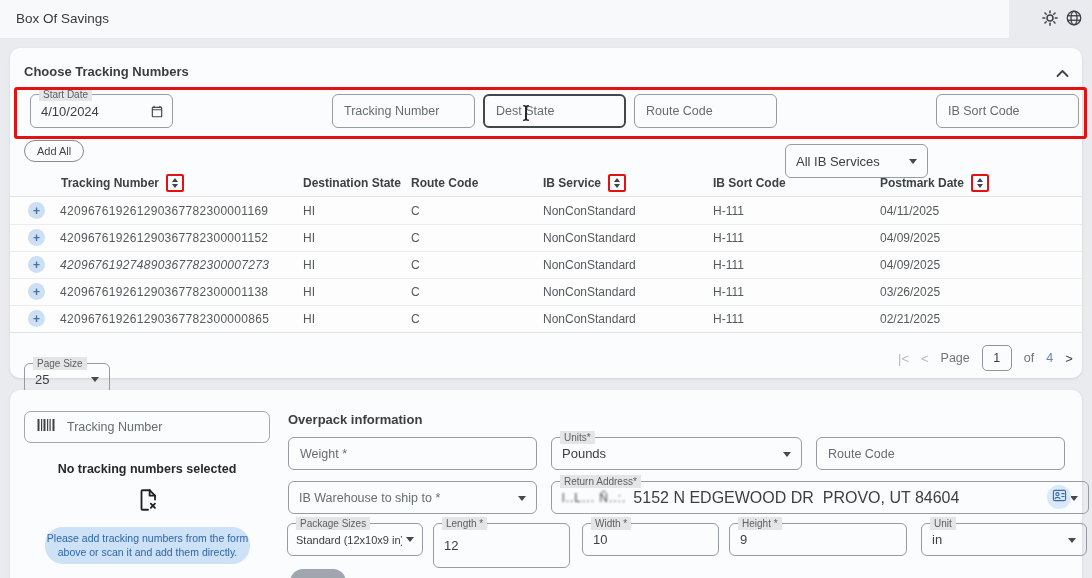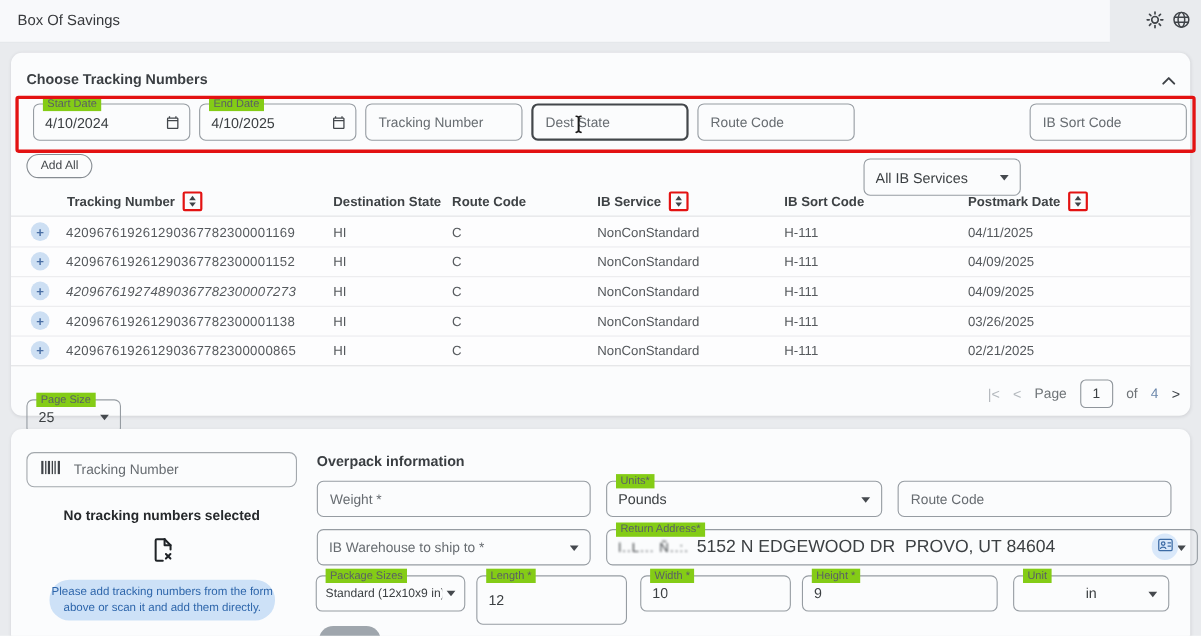--- a/index.html
+++ b/index.html
@@ -14,21 +14,21 @@
   .topbar{position:absolute;left:0;top:0;width:1009px;height:38px;background:#f8f9fb;border-bottom:1px solid #e4e6e9;}
   .app-title{position:absolute;left:16px;top:11px;font-size:13.5px;font-weight:500;color:#37393c;}
   .icon-btn{position:absolute;width:20px;height:20px;display:flex;align-items:center;justify-content:center;cursor:pointer;background:none;border:none;padding:0;}
   
   .card{position:absolute;background:#fbfcfd;border-radius:10px;box-shadow:0 1px 3px rgba(60,64,67,.13);}
   #card1{left:10px;top:48px;width:1072px;height:330px;}
   #card2{left:10px;top:390px;width:1072px;height:210px;}
   .card-title{position:absolute;font-size:13px;font-weight:700;color:#3a3e42;}
   
   .obox{position:absolute;box-sizing:border-box;height:34px;border:1px solid #969ca2;border-radius:6px;background:transparent;display:flex;align-items:center;padding:0 10px;cursor:pointer;}
-  .flabel{position:absolute;top:-7px;left:8px;font-size:10px;line-height:13px;background:#84cc16;padding:0 4px;color:#5a5f64;white-space:nowrap;}
+  .flabel{position:absolute;top:-7px;left:8px;font-size:10px;line-height:13px;background:#e5e5e5;padding:0 4px;color:#5a5f64;white-space:nowrap;}
   .val{font-size:13px;color:#3c4043;white-space:nowrap;overflow:hidden;}
   .ph-text{font-size:12.5px;color:#676c71;white-space:nowrap;}
   input.txt{position:absolute;box-sizing:border-box;height:34px;border:1px solid #969ca2;border-radius:6px;background:transparent;
     font-family:inherit;font-size:12.5px;color:#3c4043;padding:0 11px;outline:none;}
   input.txt::placeholder{color:#676c71;opacity:1;}
   input.txt.focused{border:2px solid #43474b;}
   .caret{width:0;height:0;border-left:4px solid transparent;border-right:4px solid transparent;border-top:5px solid #45494e;flex:none;}
   .caret.right{position:absolute;right:10px;top:14px;}
   
   .annot-rect{position:absolute;box-sizing:border-box;border:3px solid #e31212;border-radius:3px;pointer-events:none;z-index:30;}
@@ -117,29 +117,20 @@
   <div class="obox" style="left:20px;top:46px;width:143px;">
     <span class="flabel">Start Date</span>
     <span class="val">4/10/2024</span>
     <span style="position:absolute;right:8px;top:9px;">
       <svg width="14" height="15" viewBox="0 0 24 24" fill="#43474c">
           <path d="M19 4h-1V2h-2v2H8V2H6v2H5c-1.1 0-2 .9-2 2v14c0 1.1.9 2 2 2h14c1.1 0 2-.9 2-2V6c0-1.1-.9-2-2-2zm0 16H5V10h14v10zM5 8V6h14v2H5z"></path>
         </svg>
     </span>
   </div>
 
-  <div class="obox" style="left:171px;top:46px;width:143px;">
-    <span class="flabel">End Date</span>
-    <span class="val">4/10/2025</span>
-    <span style="position:absolute;right:8px;top:9px;">
-      <svg width="14" height="15" viewBox="0 0 24 24" fill="#43474c">
-          <path d="M19 4h-1V2h-2v2H8V2H6v2H5c-1.1 0-2 .9-2 2v14c0 1.1.9 2 2 2h14c1.1 0 2-.9 2-2V6c0-1.1-.9-2-2-2zm0 16H5V10h14v10zM5 8V6h14v2H5z"></path>
-        </svg>
-    </span>
-  </div>
 
   <input class="txt" style="left: 322px; top: 46px; width: 143px;" placeholder="Tracking Number">
   <input class="txt focused" style="left: 473px; top: 46px; width: 143px;" placeholder="Dest State">
   <input class="txt" style="left: 624px; top: 46px; width: 143px;" placeholder="Route Code">
 
   <div class="obox" style="left:775px;top:60px;width:143px;margin-top:36px;">
     <span class="val">All IB Services</span>
     <span class="caret right"></span>
   </div>
 
@@ -339,20 +330,20 @@
     <span class="val">12</span>
   </div>
   <div class="obox" style="left:572px;top:133px;width:137px;height:33px;">
     <span class="flabel">Width *</span>
     <span class="val">10</span>
   </div>
   <div class="obox" style="left:719px;top:133px;width:178px;height:33px;">
     <span class="flabel">Height *</span>
     <span class="val">9</span>
   </div>
-  <div class="obox" style="left:911px;top:133px;width:142px;height:33px;justify-content:center;">
+  <div class="obox" style="left:911px;top:133px;width:166px;height:33px;">
     <span class="flabel">Unit</span>
     <span class="val">in</span>
     <span class="caret right"></span>
   </div>
 
   <button class="partial-btn"></button>
 </div>
 
 </body></html>

